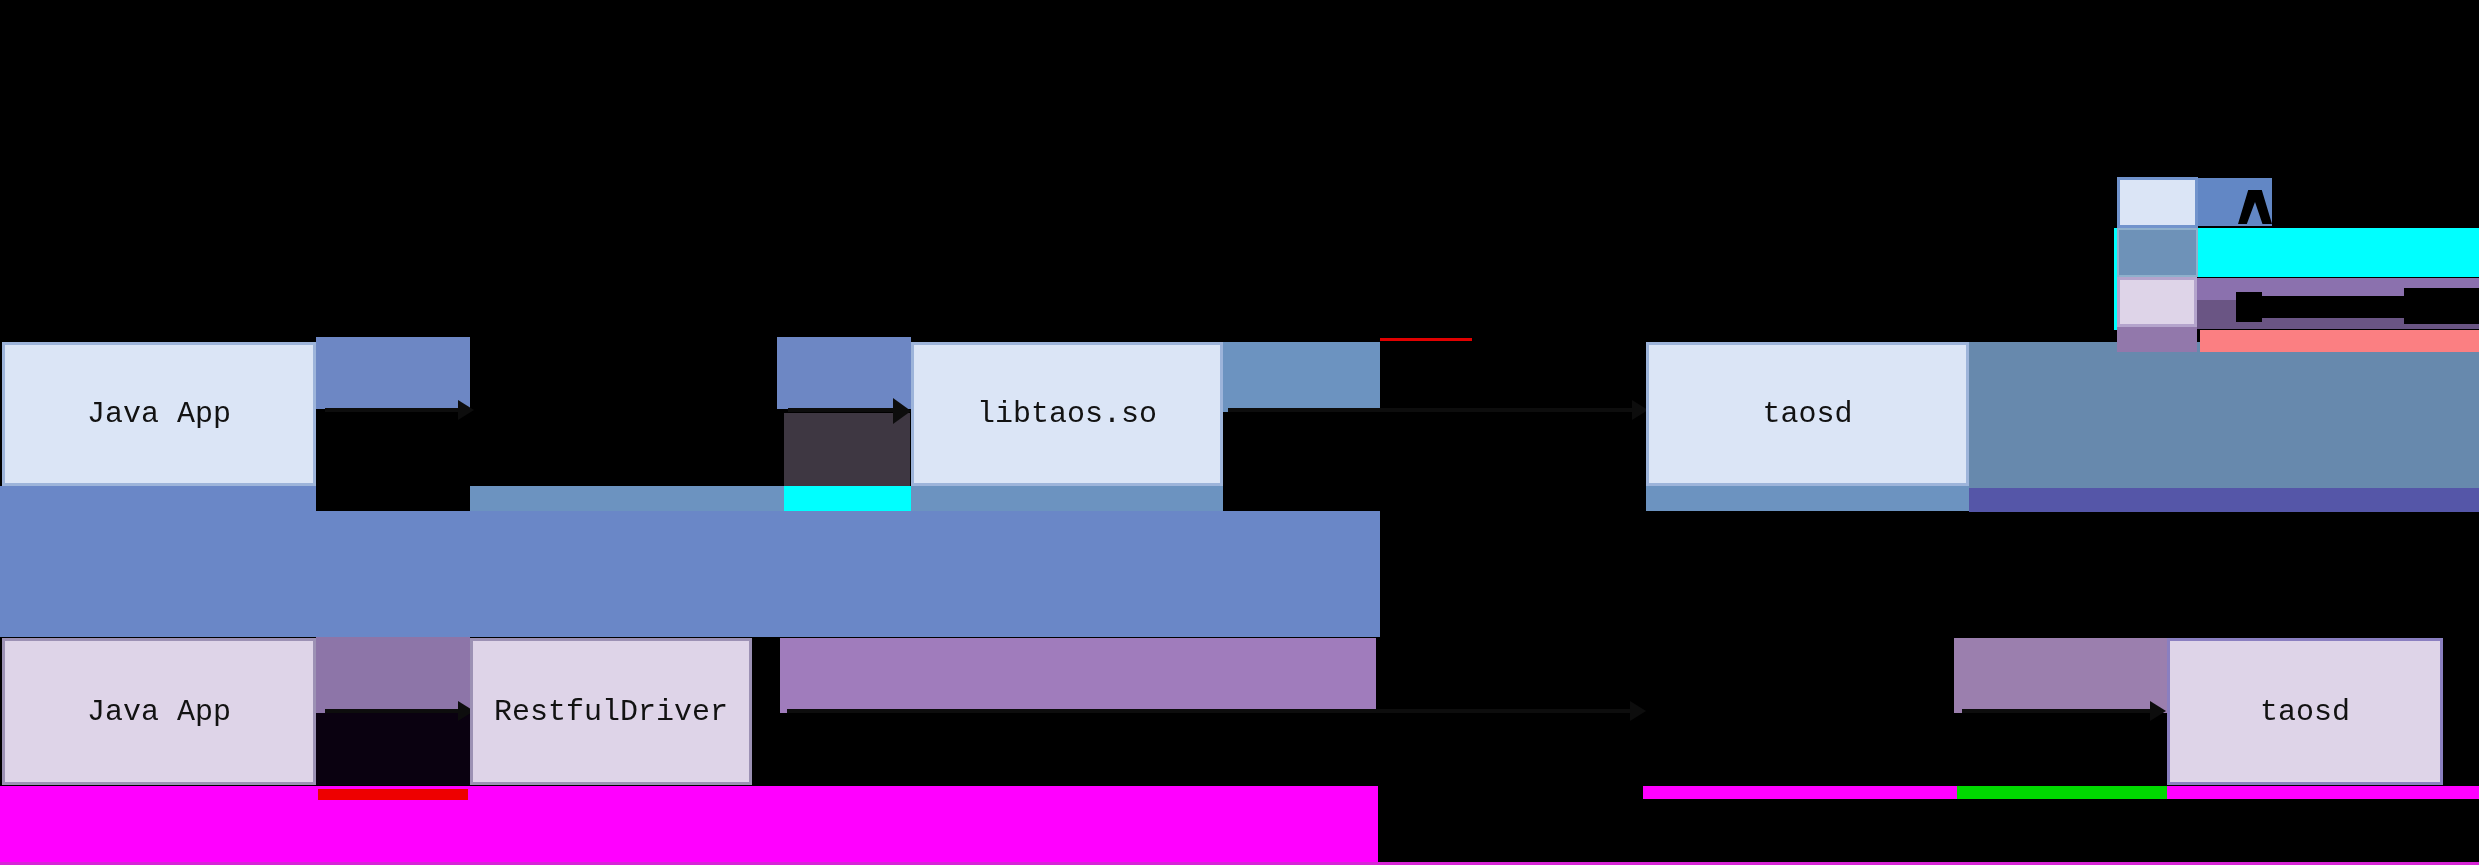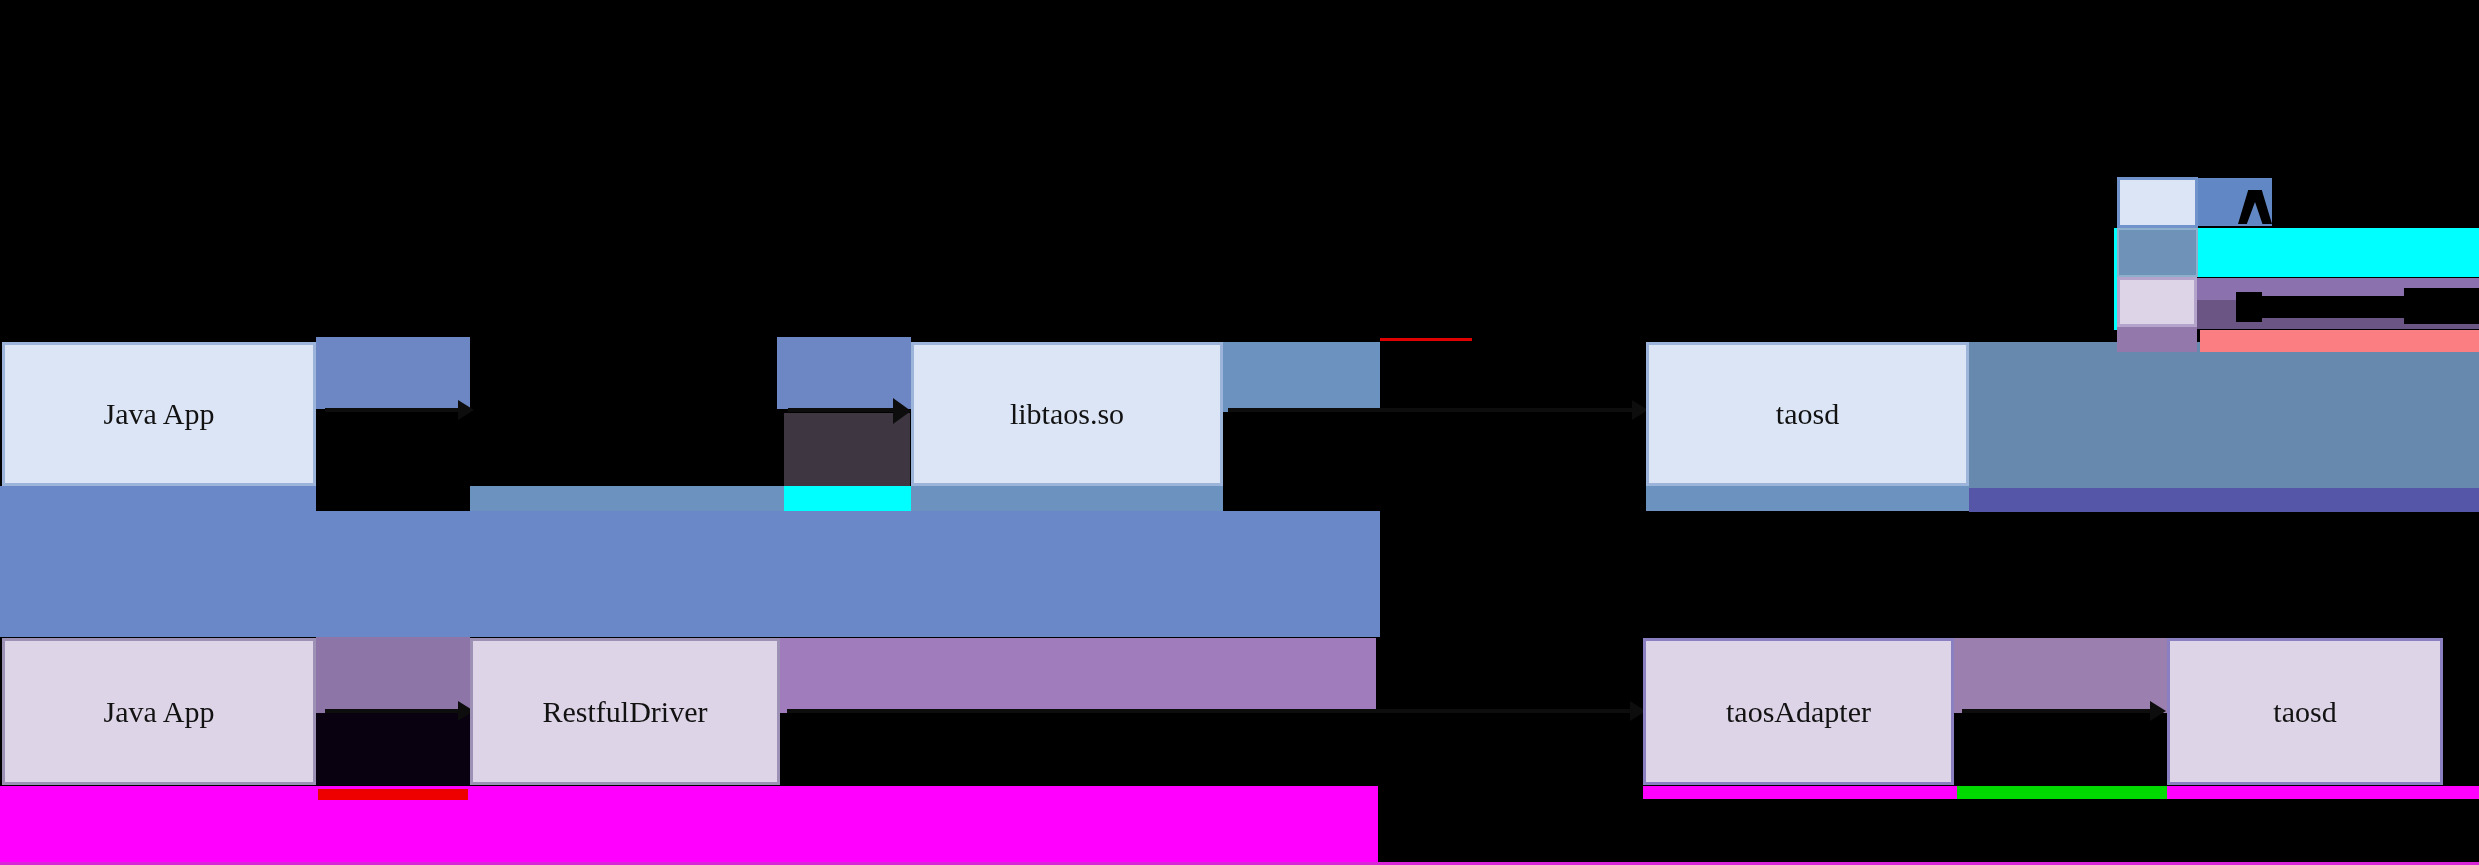--- a/index.html
+++ b/index.html
@@ -1,17 +1,17 @@
 <!DOCTYPE html>
 <html style="--bg: #000000; --box_blue_fill: #dbe5f6; --box_blue_border: #9db4da; --box_lav_fill: #ded4e8; --box_lav_border: #9c91b4; --box_lav_border2: #8a7fc0; --blue_band: #6d87c4; --big_blue: #6a87c7; --steel_band: #6c93c0; --steel_right: #6789ad; --cyan: #00ffff; --charcoal: #3e3742; --indigo: #5556a8; --purple_gap: #8d75a8; --purple_right: #a07cbc; --purple_adapter_gap: #9b7fae; --magenta: #ff00ff; --red_strip: #ee0000; --green_strip: #00da00; --red_line: #e10000; --salmon: #fb7f82; --legend_blue: #6287c5; --legend_purple: #8b71ae; --legend_dark_purple: #6a5584; --legend_mauve: #9278ab; --legend_steel_fill: #6e92b8; --legend_swatch_border_a: #7193cc; --legend_swatch_border_b: #8fb0cc; --legend_swatch_border_c: #b4a4cc; --bottom_line: #d626d6; --dark_gap: #0a0110; --arrow: #0d0d0d;"><head>
 <meta charset="utf-8">
 <style>
   html,body{margin:0;padding:0;background:#000;}
   #canvas{position:relative;width:2479px;height:865px;background:var(--bg,#000);overflow:hidden;
-          font-family:Liberation Serif, serif;}
+          font-family:Liberation Mono, monospace;}
   .abs{position:absolute;}
   .node{position:absolute;display:flex;align-items:center;justify-content:center;
         background:var(--box_blue_fill,#dbe5f6);border:3px solid var(--box_blue_border,#9db4da);
         box-sizing:border-box;color:#121212;font-size:30px;}
   .node2{position:absolute;display:flex;align-items:center;justify-content:center;
         background:var(--box_lav_fill,#ded4e8);border:3px solid var(--box_lav_border,#9c91b4);
         box-sizing:border-box;color:#121212;font-size:30px;}
   .node2.alt{border-color:var(--box_lav_border2,#8a7fc0);}
   .band-blue{background:var(--blue_band,#6d87c4);}
   .band-bigblue{background:var(--big_blue,#6a87c7);}
@@ -90,25 +90,22 @@
   <div class="node" style="left:911px;top:342px;width:312px;height:144px;">
     <span>libtaos.so</span>
   </div>
   <div class="node" style="left:1646px;top:342px;width:323px;height:144px;">
     <span>taosd</span>
   </div>
 
   <div class="node2" style="left:2px;top:638px;width:314px;height:147px;">
     <span>Java App</span>
   </div>
-  <div class="node2" style="left:470px;top:638px;width:310px;height:147px;">
+  <div class="node2" style="left:470px;top:638px;width:282px;height:147px;">
     <span>RestfulDriver</span>
-  </div>
-  <div class="node2 alt" style="left:1643px;top:638px;width:311px;height:147px;">
-    <span>taosAdapter</span>
   </div>
   <div class="node2 alt" style="left:2167px;top:638px;width:276px;height:147px;">
     <span>taosd</span>
   </div>
 
   <div class="abs band-cyan" style="left:2114px;top:228px;width:4px;height:102px;"></div>
   <div class="abs lg-swatch-a" style="left:2117px;top:177px;width:81px;height:51px;"></div>
   <div class="abs lg-blue" style="left:2198px;top:178px;width:74px;height:48px;"></div>
   <div class="abs glyph" style="left:2238px;top:190px;width:34px;height:34px;clip-path:polygon(0% 100%,30% 0%,70% 0%,100% 100%,72% 100%,50% 35%,26% 100%);"></div>
   <div class="abs lg-swatch-b" style="left:2117px;top:228px;width:81px;height:49px;"></div>

